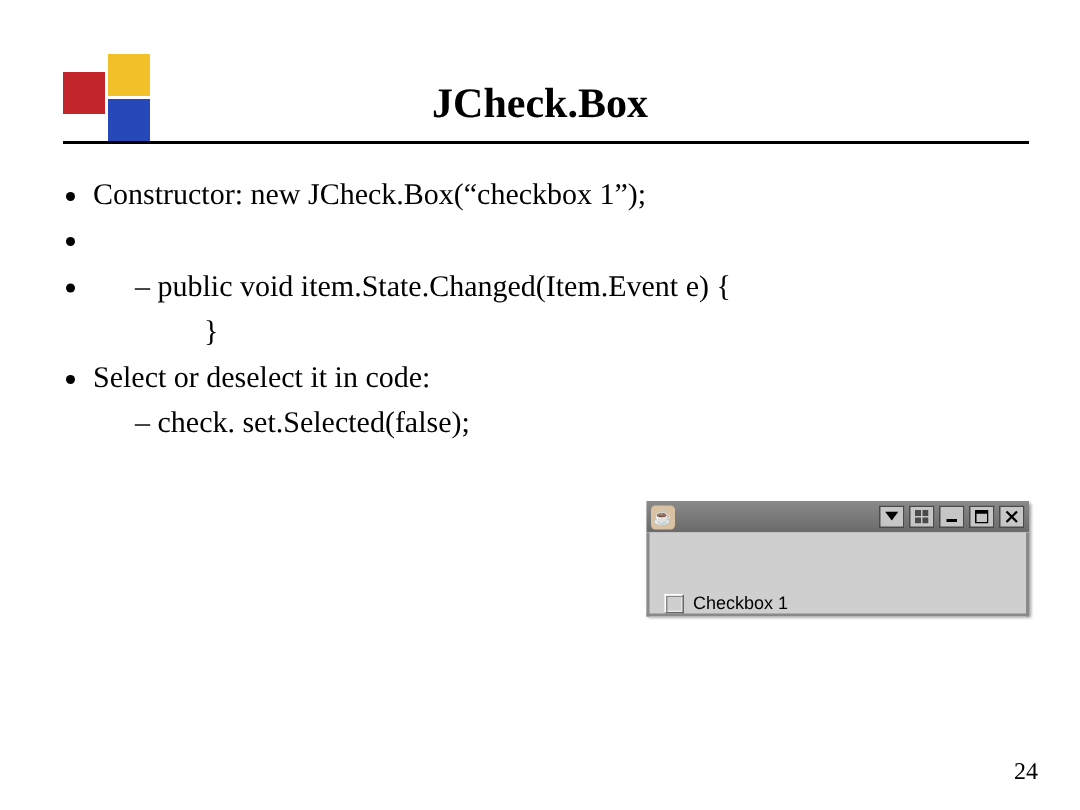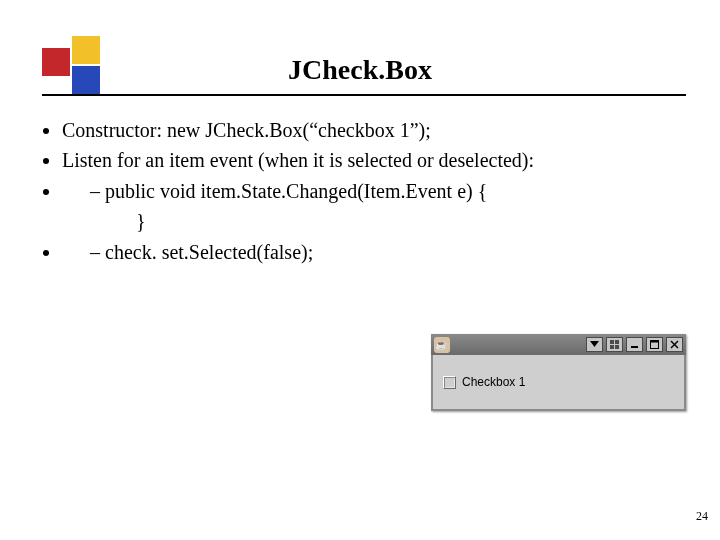--- a/index.html
+++ b/index.html
@@ -42,22 +42,22 @@
   }
   ul.b1{list-style:disc;margin:0;padding-left:22px}
   ul.b1>li{margin:0 0 2px 0}
   ul.b2{list-style:none;margin:2px 0 2px 0;padding-left:28px}
   ul.b2>li::before{content:"– ";}
   .codeblock{padding-left:74px}
   .codeblock div{margin:0}
 
   .page-num{
     position:absolute;
-    right:12px;bottom:16px;
-    font-size:12px;
+    right:28px;bottom:16px;
+    font-size:16px;
   }
 
   
   .applet{
     position:absolute;
     right:34px;top:334px;
     width:255px;
     font-family:Tahoma,Arial,sans-serif;
     font-size:11px;
     color:#000;
@@ -85,21 +85,21 @@
     display:flex;align-items:center;justify-content:center;
     font-size:9px;line-height:1;
     box-sizing:border-box;
   }
   .win-btn svg{display:block}
   .applet-body{
     height:56px;
     background:#cfcfcf;
     border:2px solid #8a8a8a;
     border-top:none;
-    display:flex;align-items:center;
+    display:flex;align-items:flex-end;
     padding-left:10px;
     box-sizing:border-box;
   }
   .chk{
     width:13px;height:13px;
     background:#cfcfcf;
     border:1px solid #fff;
     border-right-color:#6a6a6a;border-bottom-color:#6a6a6a;
     box-shadow:inset 1px 1px 0 #8a8a8a,inset -1px -1px 0 #e6e6e6;
     box-sizing:border-box;
@@ -116,31 +116,31 @@
   <div class="sq b"></div>
 </div>
 
 <div class="title">JCheck.Box</div>
 <div class="title-rule"></div>
 
 <div class="content">
   <ul class="b1">
     <li>Constructor: new JCheck.Box(“checkbox 1”);</li>
     <li>
-      <span>Listen for an item event (when it is selected or deselected):</span>
     </li>
     <li>
       <ul class="b2">
         <li>public void item.State.Changed(Item.Event e) {</li>
       </ul>
       <div class="codeblock">
         <div>}</div>
       </div>
     </li>
     <li>
+      <span>Select or deselect it in code:</span>
       <ul class="b2">
         <li>check. set.Selected(false);</li>
       </ul>
     </li>
   </ul>
 </div>
 
 <div class="applet">
   <div class="titlebar">
     <div class="tb-icon">☕</div>

